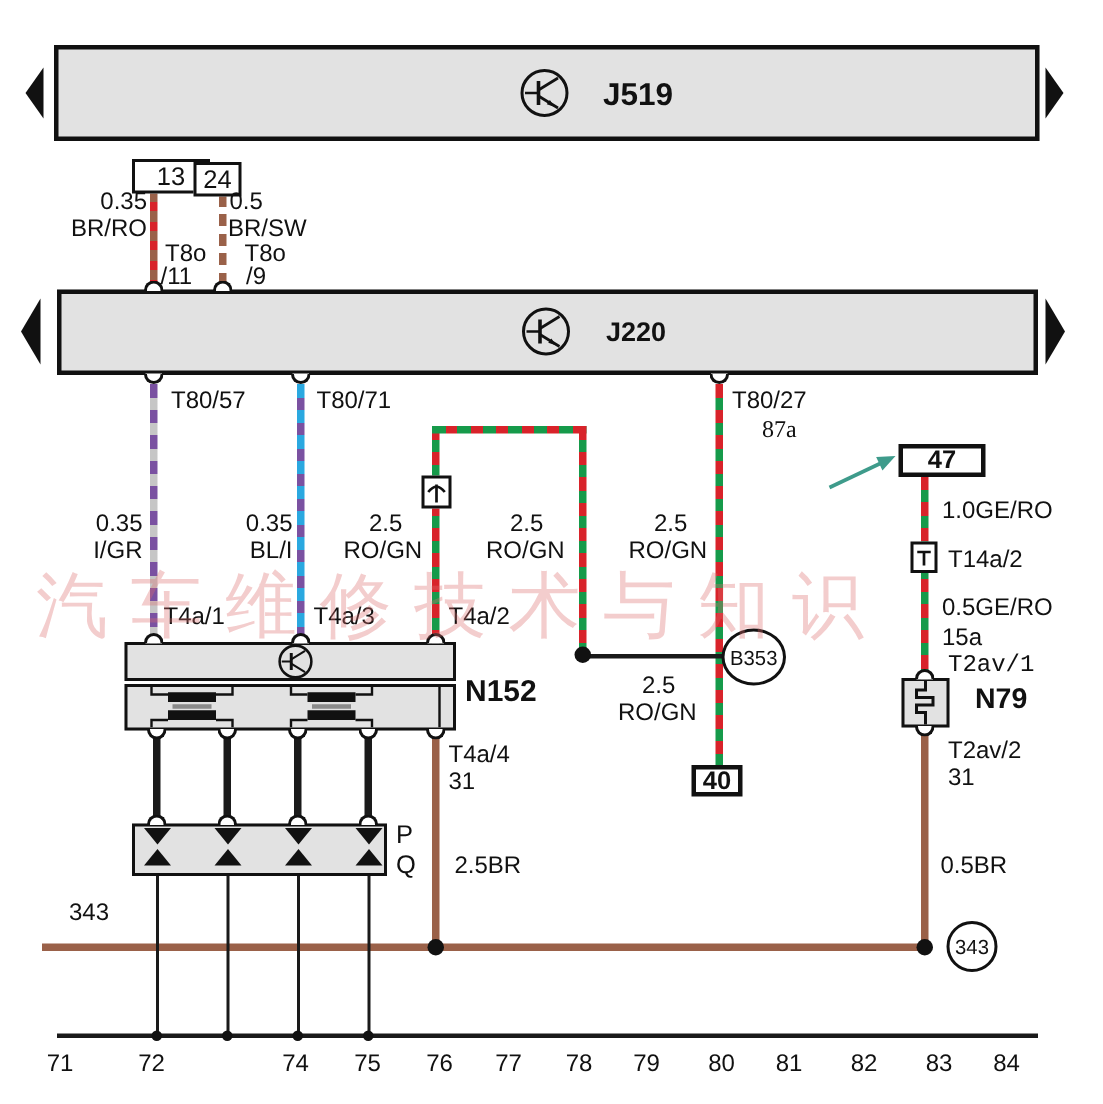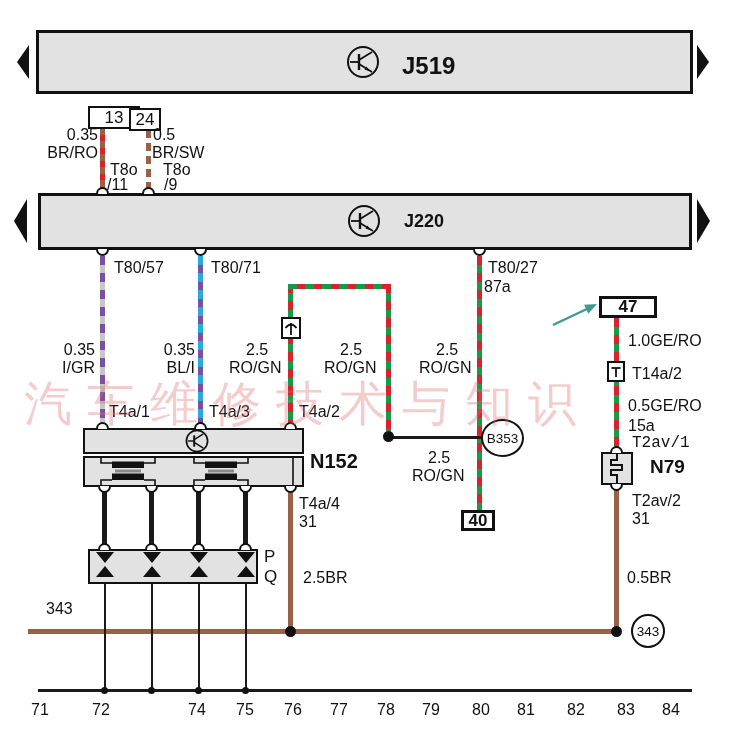--- a/index.html
+++ b/index.html
@@ -85,21 +85,21 @@
   <div class="arrL" style="left:17px;top:45px;"></div>
   <div class="arrR" style="left:697px;top:45px;"></div>
   <svg class="abs" style="left:346px;top:45px;" width="34" height="34" viewBox="0 0 34 34">
     <circle cx="17" cy="17" r="15" fill="none" stroke="#111" stroke-width="2"></circle>
     <line x1="13" y1="9" x2="13" y2="25" stroke="#111" stroke-width="2.4"></line>
     <line x1="4" y1="17" x2="13" y2="17" stroke="#111" stroke-width="1.8"></line>
     <line x1="13" y1="15" x2="26" y2="7" stroke="#111" stroke-width="1.8"></line>
     <line x1="13" y1="19" x2="26" y2="27" stroke="#111" stroke-width="1.8"></line>
     <polygon points="18.5,24.5 23.5,26.2 20.6,21.6" fill="#111"></polygon>
   </svg>
-  <div class="lbl b" style="left:402px;top:53px;font-size:24px;">J519</div>
+  <div class="lbl b" style="left:402px;top:53px;font-size:21px;">J519</div>
 
   <div class="gbox" style="left:38px;top:193px;width:654px;height:57px;"></div>
   <div class="arrL big" style="left:14px;top:199px;"></div>
   <div class="arrR big" style="left:697px;top:199px;"></div>
   <svg class="abs" style="left:347px;top:204px;" width="34" height="34" viewBox="0 0 34 34">
     <circle cx="17" cy="17" r="15" fill="none" stroke="#111" stroke-width="2"></circle>
     <line x1="13" y1="9" x2="13" y2="25" stroke="#111" stroke-width="2.4"></line>
     <line x1="4" y1="17" x2="13" y2="17" stroke="#111" stroke-width="1.8"></line>
     <line x1="13" y1="15" x2="26" y2="7" stroke="#111" stroke-width="1.8"></line>
     <line x1="13" y1="19" x2="26" y2="27" stroke="#111" stroke-width="1.8"></line>
@@ -203,21 +203,21 @@
   <div class="lbl" style="left:153px;top:127px;">0.5</div>
   <div class="lbl" style="left:152px;top:145px;">BR/SW</div>
   <div class="lbl" style="left:110px;top:162px;">T8o</div>
   <div class="lbl" style="left:107px;top:177px;">/11</div>
   <div class="lbl" style="left:163px;top:162px;">T8o</div>
   <div class="lbl" style="left:164px;top:177px;">/9</div>
 
   <div class="lbl" style="left:114px;top:260px;">T80/57</div>
   <div class="lbl" style="left:211px;top:260px;">T80/71</div>
   <div class="lbl" style="left:488px;top:260px;">T80/27</div>
-  <div class="lbl" style="left:484px;top:279px;">87a</div>
+  <div class="lbl" style="left:508px;top:279px;font-family:Liberation Serif, serif;">87a</div>
 
   <div class="lbl" style="left:40px;top:342px;width:55px;text-align:right;">0.35</div>
   <div class="lbl" style="left:40px;top:360px;width:55px;text-align:right;">I/GR</div>
   <div class="lbl" style="left:145px;top:342px;width:50px;text-align:right;">0.35</div>
   <div class="lbl" style="left:145px;top:360px;width:50px;text-align:right;">BL/I</div>
 
   <div class="lbl" style="left:246px;top:342px;">2.5</div>
   <div class="lbl" style="left:229px;top:360px;">RO/GN</div>
   <div class="lbl" style="left:340px;top:342px;">2.5</div>
   <div class="lbl" style="left:324px;top:360px;">RO/GN</div>

